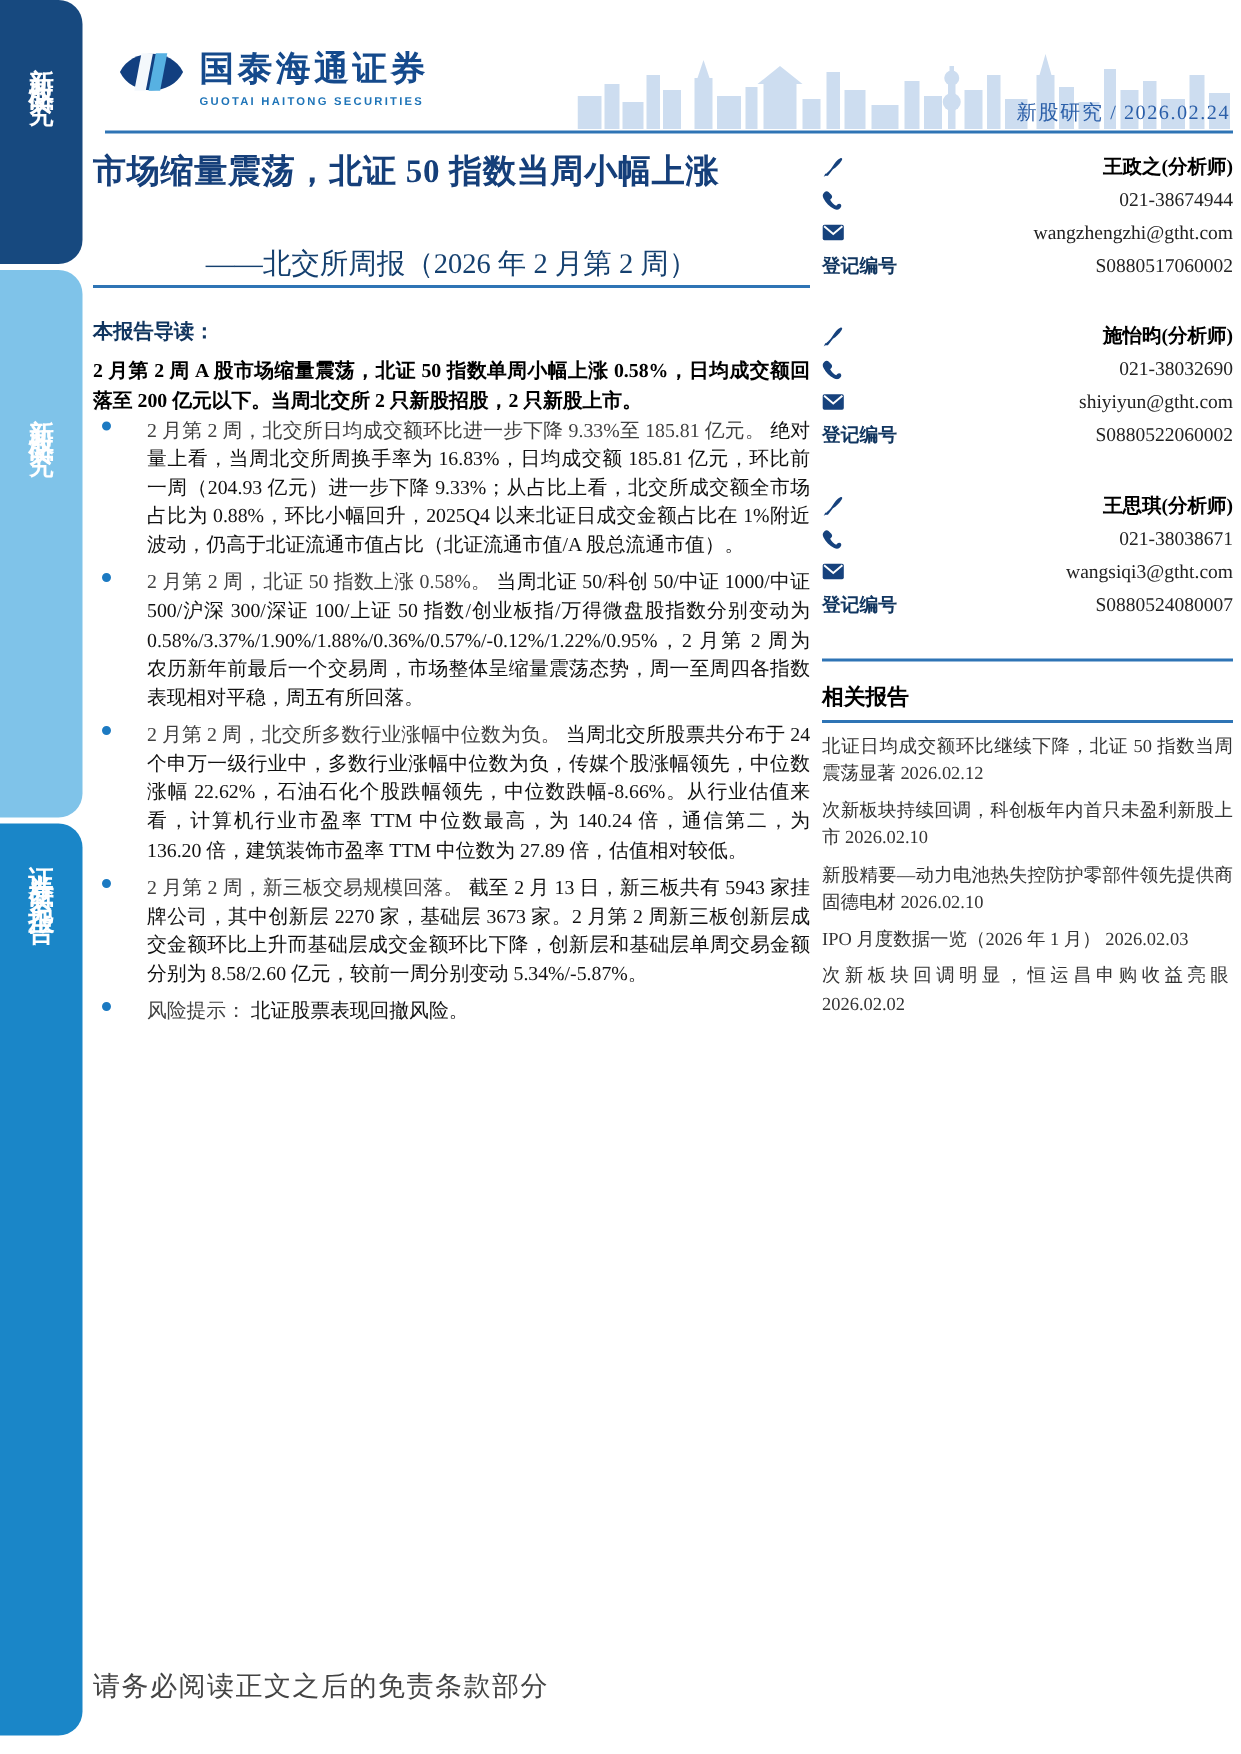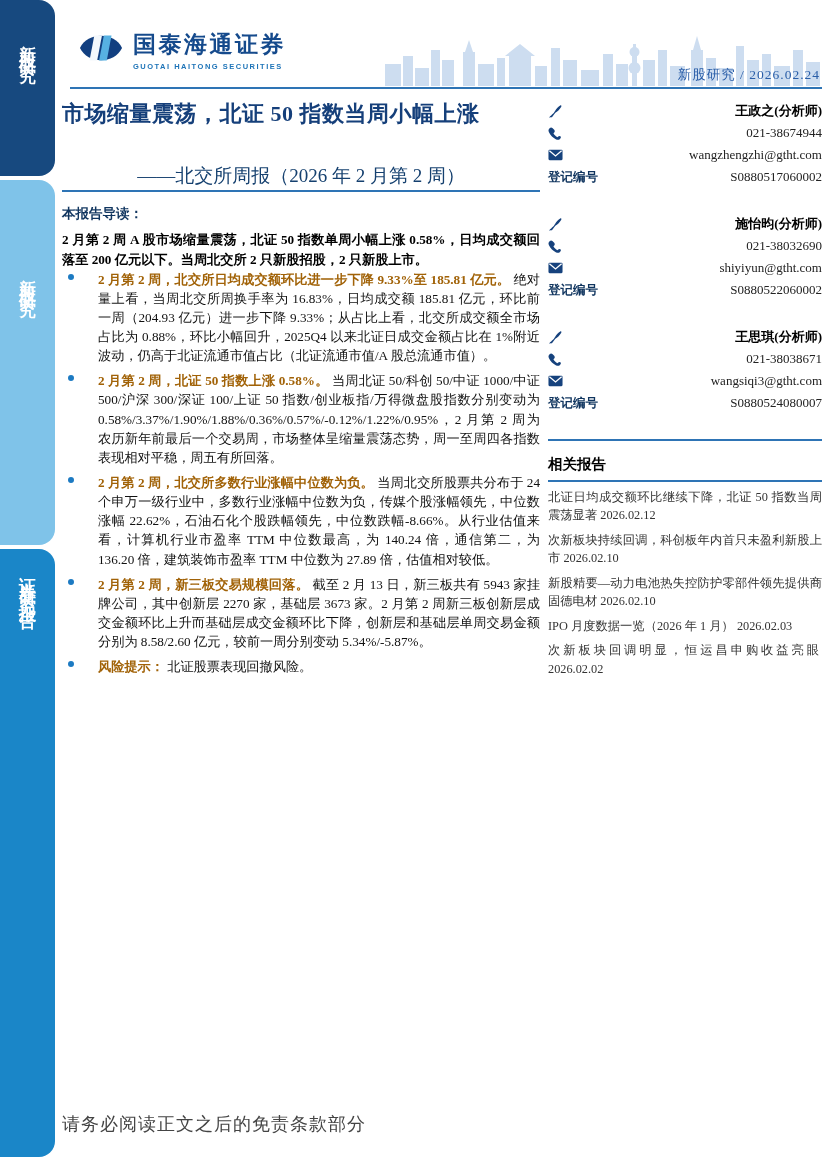--- a/index.html
+++ b/index.html
@@ -29,29 +29,29 @@
   .hr-top { position:absolute; left:70px; top:87px; width:752px; height:2px; background:#2e74b5; }
 
   
   .title { position:absolute; left:62px; top:97px; width:472px; font-size:22px; font-weight:bold;
     color:#153f7a; line-height:1.5; letter-spacing:0.5px; }
   .subtitle { position:absolute; left:62px; top:163px; width:478px; text-align:center;
     font-size:19px; color:#15406f; }
   .hr-mid { position:absolute; left:62px; top:190px; width:478px; height:2px; background:#2e74b5; }
 
   
-  .main { position:absolute; left:62px; top:205px; width:478px; color:#111; }
+  .main { position:absolute; left:62px; top:212px; width:478px; color:#111; }
   .lead-h { font-size:13.5px; font-weight:bold; color:#10355f; margin-bottom:7px; }
   .lead-t { font-size:13.2px; font-weight:bold; line-height:1.5; text-align:justify; color:#000; }
   .pts-h  { font-size:13.5px; font-weight:bold; color:#10355f; margin:15px 0 9px 0; }
   .pt { position:relative; padding-left:36px; margin-bottom:6px; font-size:13.2px;
         line-height:1.45; text-align:justify; }
   .pt-marker { position:absolute; left:6px; top:4px; width:5px; height:5px;
         border:3.5px solid #1c7ac2; border-radius:50%; background:#fff; }
-  .pt-bold { font-weight:bold; color:#a16207; }
+  .pt-bold { font-weight:normal; color:#404040; }
 
   
   .rightcol { position:absolute; left:548px; top:100px; width:274px; }
   .an-group { margin-bottom:25px; }
   .an-row { display:flex; justify-content:space-between; align-items:center; min-height:22px;gap:20px; }
   .an-ico svg { display:block; }
   .an-name { font-size:13px; font-weight:bold; color:#000; }
   .an-val  { font-size:13px; color:#222; }
   .an-reg-label { font-size:12.5px; font-weight:bold; color:#10355f; }
   .r-divider { height:2px; background:#2e74b5; margin:2px 0 14px 0; }

